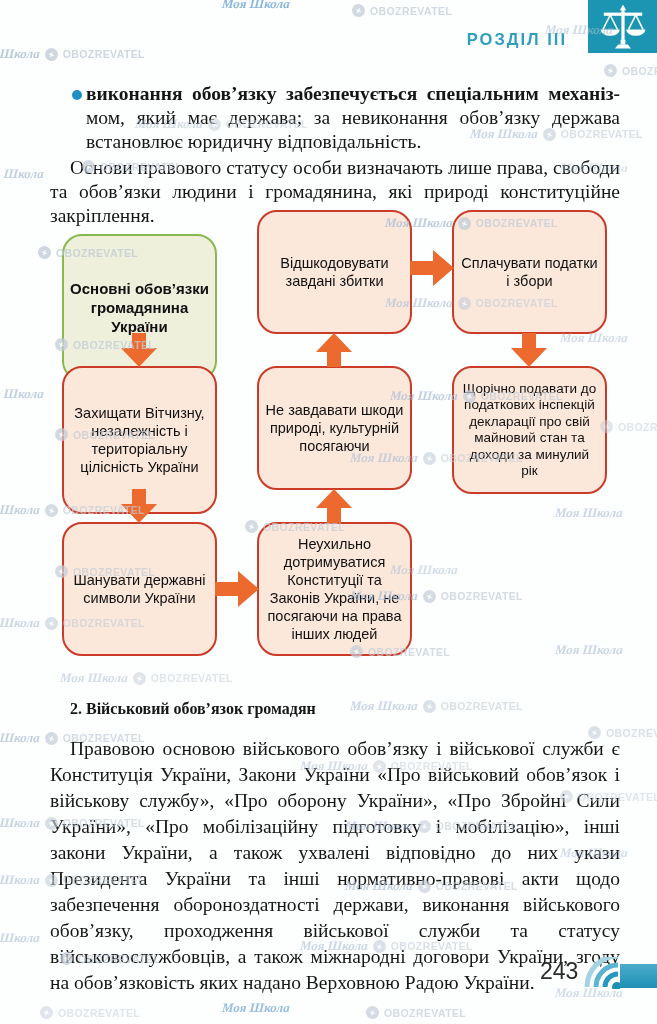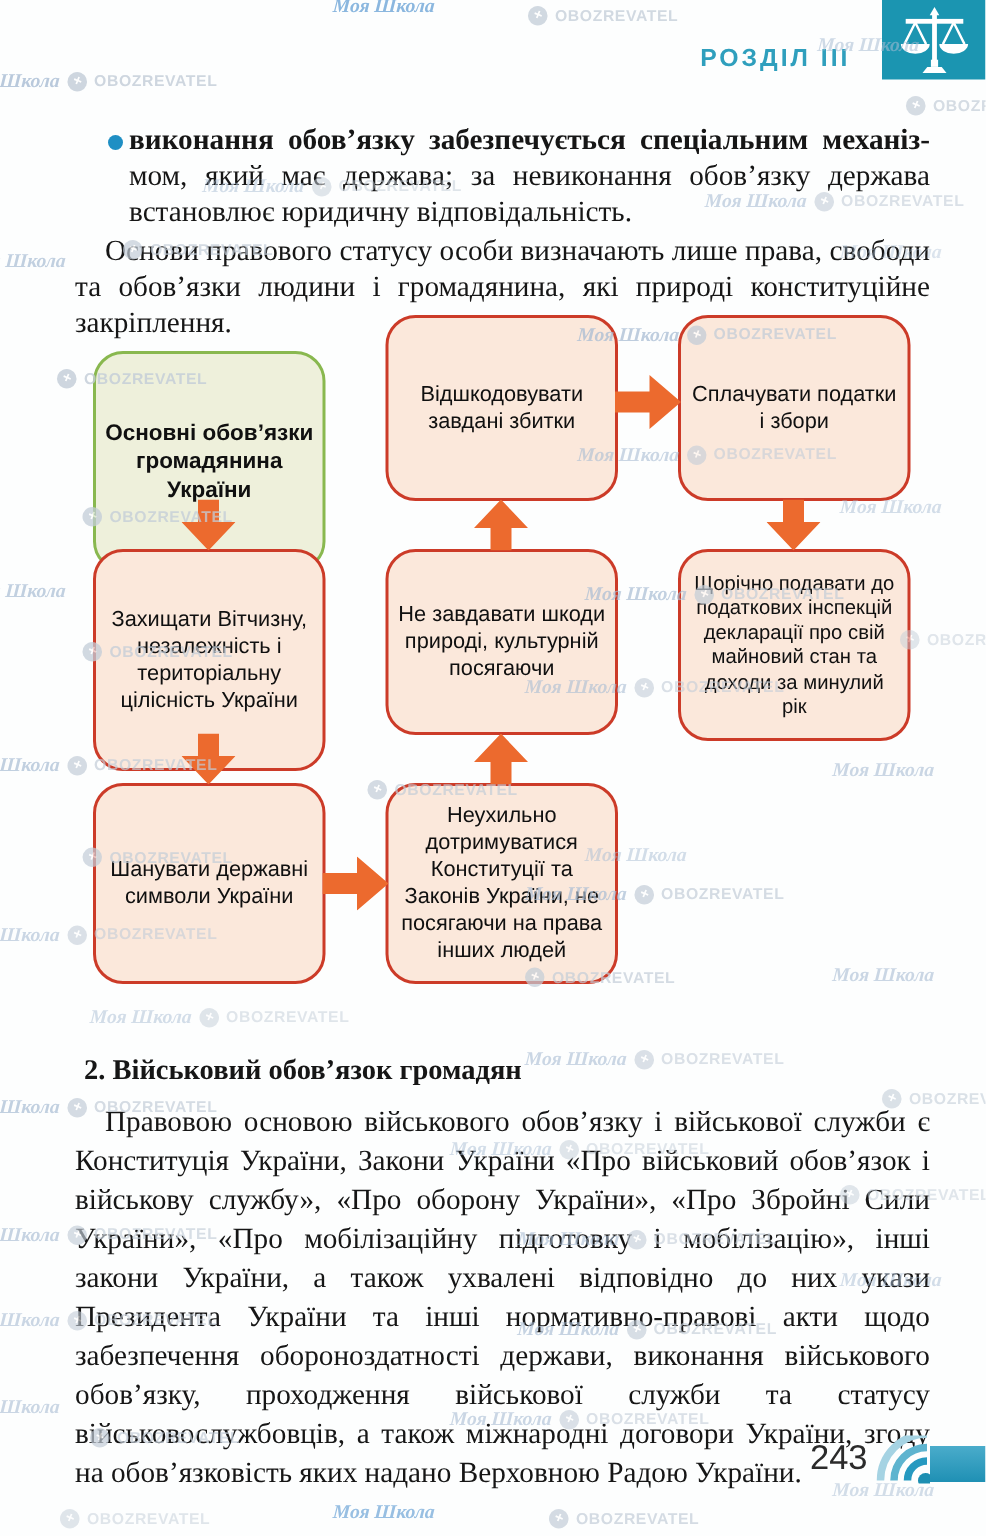--- a/index.html
+++ b/index.html
@@ -32,21 +32,21 @@
                  font-family:"Liberation Sans",sans-serif;font-weight:bold;font-size:16.5px;
                  letter-spacing:2px;color:var(--chapter-text);}
 
   
   .textblock{position:absolute;left:50px;width:570px;z-index:2;text-align:justify;
              font-size:19.5px;line-height:24px;}
   .bullet-para{top:62px;padding-left:36px;width:534px;font-family:Liberation Serif, serif;}
   .bullet-para .dot{position:absolute;left:22px;top:8px;width:10px;height:10px;border-radius:50%;
                     background:var(--bullet);}
   .para-intro{top:136px;text-indent:20px;}
-  .section-heading{position:absolute;left:56px;top:684px;z-index:2;font-weight:bold;font-size:19px;}
+  .section-heading{position:absolute;left:70px;top:684px;z-index:2;font-weight:bold;font-size:16px;}
   .para-military{top:716px;line-height:26px;text-indent:20px;}
 
   
   #flow{position:absolute;left:0;top:210px;width:657px;height:446px;z-index:1;}
   .node{position:absolute;box-sizing:border-box;width:155px;border:2.5px solid var(--red-border);
         border-radius:20px;background:var(--peach-fill);display:flex;align-items:center;
         justify-content:center;text-align:center;padding:2px 6px;overflow:hidden;
         font-family:"Liberation Sans",sans-serif;font-size:14.5px;line-height:18px;color:#101010;}
   .node.green{border-color:var(--green-border);background:var(--green-fill);
               font-weight:bold;font-size:15px;line-height:19px;}

